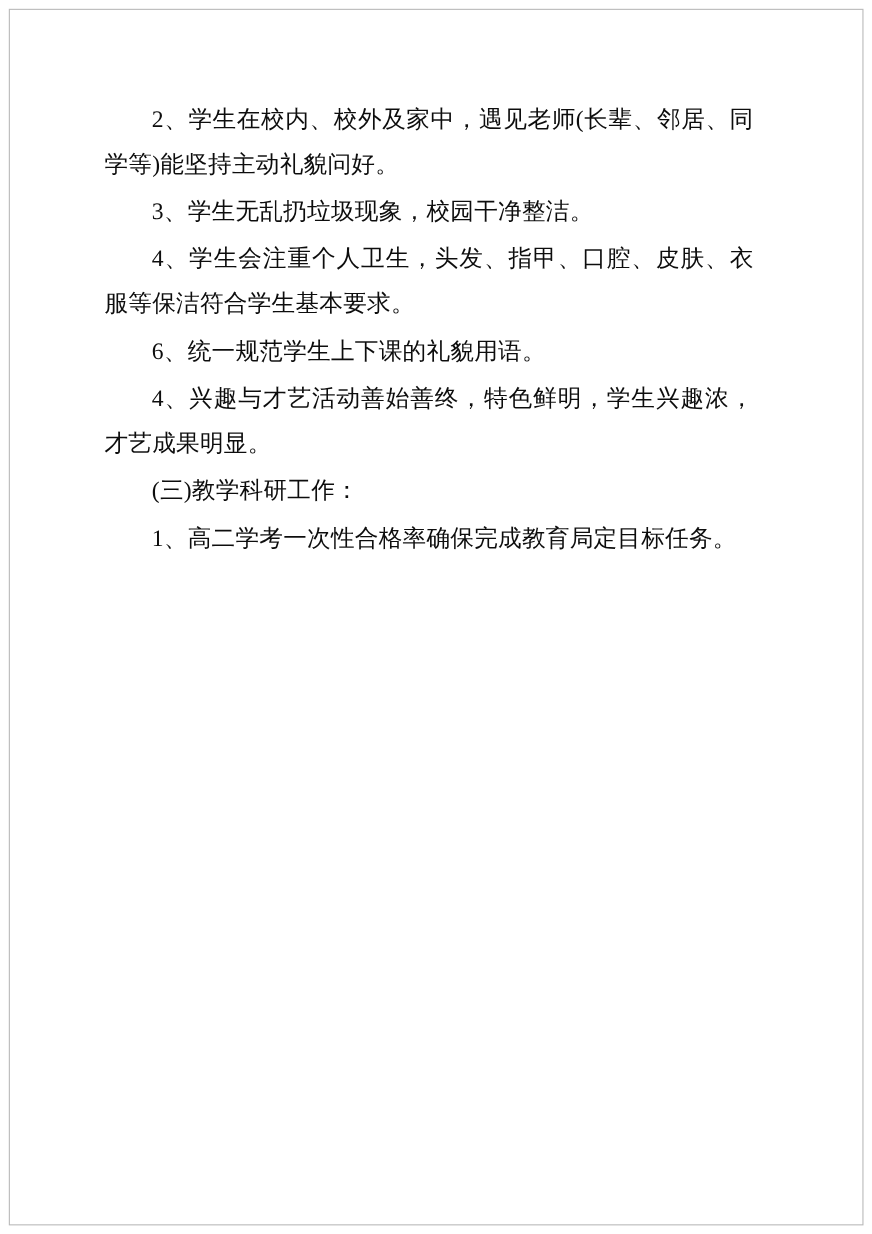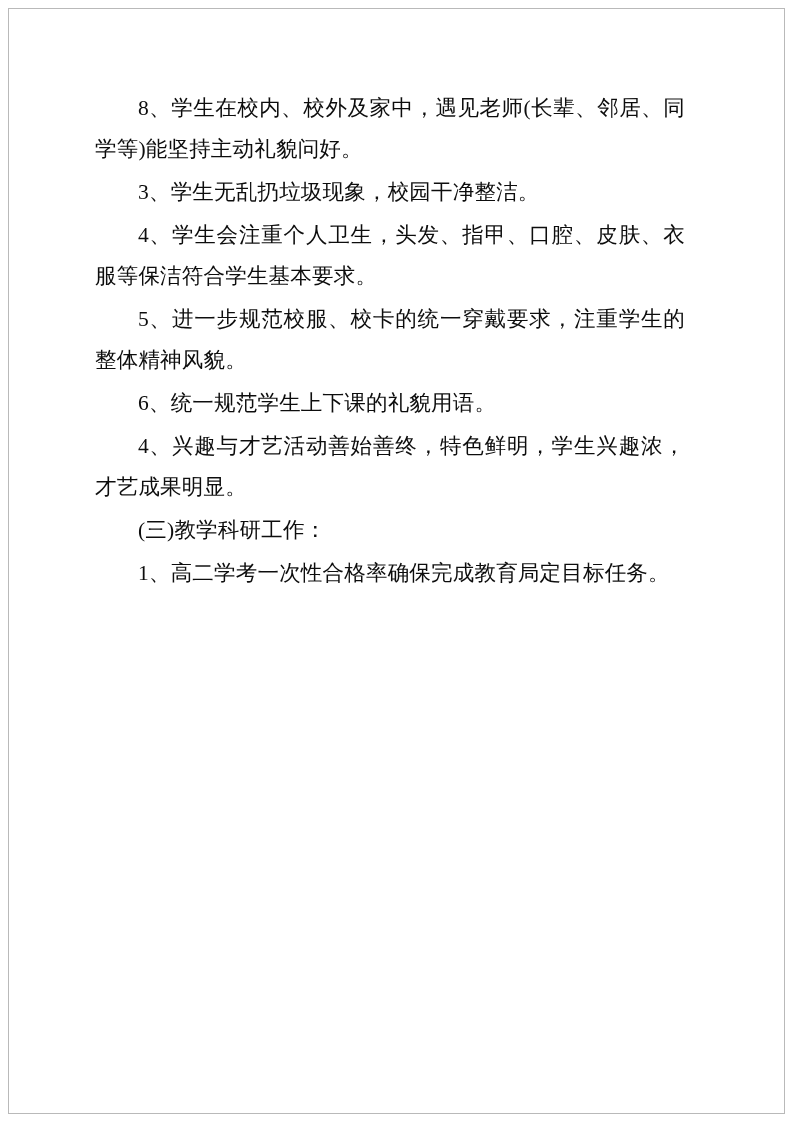--- a/index.html
+++ b/index.html
@@ -45,22 +45,21 @@
     letter-spacing: 0.2px;
     font-family: "Liberation Serif", "DejaVu Serif", serif;
   }
 </style>
 </head>
 <body>
 
 <div class="page">
   <div class="page-border"></div>
   <div class="content">
-    <p class="para">8、学生在校内、校外及家中，遇见老师(长辈、邻居、同学等)能坚持主动礼貌问好。</p>
+    <p class="para">2、学生在校内、校外及家中，遇见老师(长辈、邻居、同学等)能坚持主动礼貌问好。</p>
     <p class="para">3、学生无乱扔垃圾现象，校园干净整洁。</p>
     <p class="para">4、学生会注重个人卫生，头发、指甲、口腔、皮肤、衣服等保洁符合学生基本要求。</p>
-    <p class="para">5、进一步规范校服、校卡的统一穿戴要求，注重学生的整体精神风貌。</p>
     <p class="para">6、统一规范学生上下课的礼貌用语。</p>
     <p class="para">4、兴趣与才艺活动善始善终，特色鲜明，学生兴趣浓，才艺成果明显。</p>
     <p class="para">(三)教学科研工作：</p>
     <p class="para">1、高二学考一次性合格率确保完成教育局定目标任务。</p>
   </div>
 </div>
 
 </body></html>

